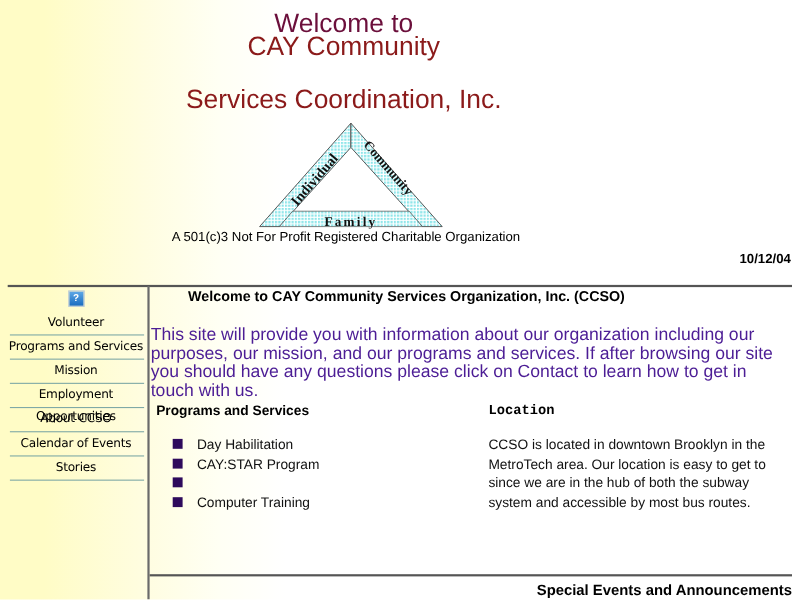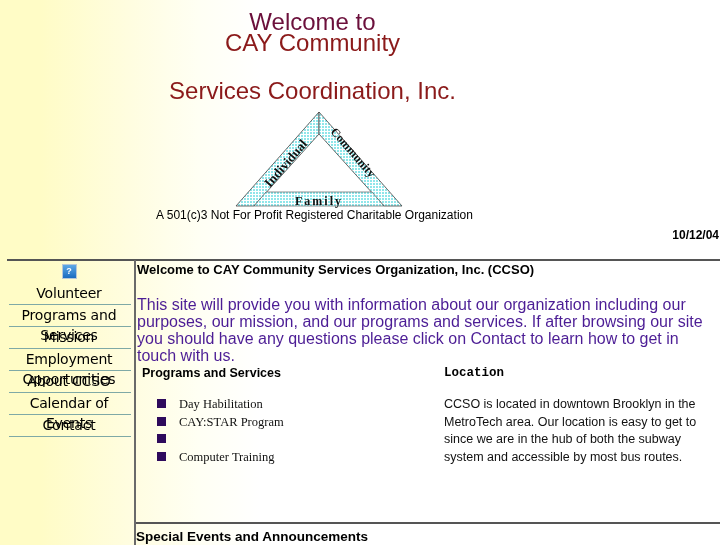--- a/index.html
+++ b/index.html
@@ -93,21 +93,21 @@
       padding: 0;
     }
     .nav li {
       height: 22px;
       position: relative;
     }
     .nav a {
       display: block;
       text-align: center;
       font-family: "DejaVu Sans", sans-serif;
-      font-size: 14px;
+      font-size: 11px;
       line-height: 20px;
       color: #000;
       text-decoration: none;
       letter-spacing: -0.2px;
     }
     .nav li::after {
       content: "";
       position: absolute;
       left: 2px;
       right: 0;
@@ -121,20 +121,21 @@
       top: 260px;
       width: 583px;
     }
     .welcome-heading {
       position: absolute;
       left: 0;
       top: 2px;
       font-size: 13px;
       font-weight: bold;
       white-space: nowrap;
+      padding-left: 34px;
     }
     .intro {
       position: absolute;
       left: 0;
       top: 36px;
       width: 583px;
       font-size: 16px;
       line-height: 17px;
       color: #4c1d95;
     }
@@ -146,21 +147,20 @@
     }
     #prog-heading { left: 5px; }
     #loc-heading { left: 307px; font-family: Liberation Mono, monospace; }
     .programs {
       position: absolute;
       left: 18px;
       top: 136px;
       list-style: none;
       margin: 0;
       padding: 0;
-      font-family: Liberation Serif, serif;
     }
     .programs li {
       height: 17.5px;
       font-size: 12.5px;
       line-height: 17px;
       color: #111;
       position: relative;
       padding-left: 24px;
       white-space: nowrap;
     }
@@ -187,21 +187,21 @@
       top: 522px;
       width: 584px;
       height: 0;
       border-top: 2px solid #555;
     }
     .events-heading {
       position: absolute;
       left: 136px;
       top: 529px;
       width: 584px;
-      text-align: left;
+      text-align: right;
       font-size: 13.5px;
       font-weight: bold;
     }
   </style>
 </head>
 <body>
 
 <div id="t1" class="header-title">Welcome to</div>
 <div id="t2" class="header-title">CAY Community</div>
 <div id="t3" class="header-title">Services Coordination, Inc.</div>
@@ -245,21 +245,21 @@
     <li>
         <a href="#">Employment Opportunities</a>
       </li>
     <li>
         <a href="#">About CCSO</a>
       </li>
     <li>
         <a href="#">Calendar of Events</a>
       </li>
     <li>
-        <a href="#">Contact</a>
+        <a href="#">Stories</a>
       </li>
   </ul>
 </nav>
 
 <main class="main">
   <div class="welcome-heading">Welcome to CAY Community Services Organization, Inc. (CCSO)</div>
   <p class="intro" style="margin:0;">This site will provide you with information about our organization including our purposes, our mission, and our programs and services. If after browsing our site you should have any questions please click on Contact to learn how to get in touch with us.</p>
 
   <div id="prog-heading" class="col-heading">Programs and Services</div>
   <ul class="programs">

